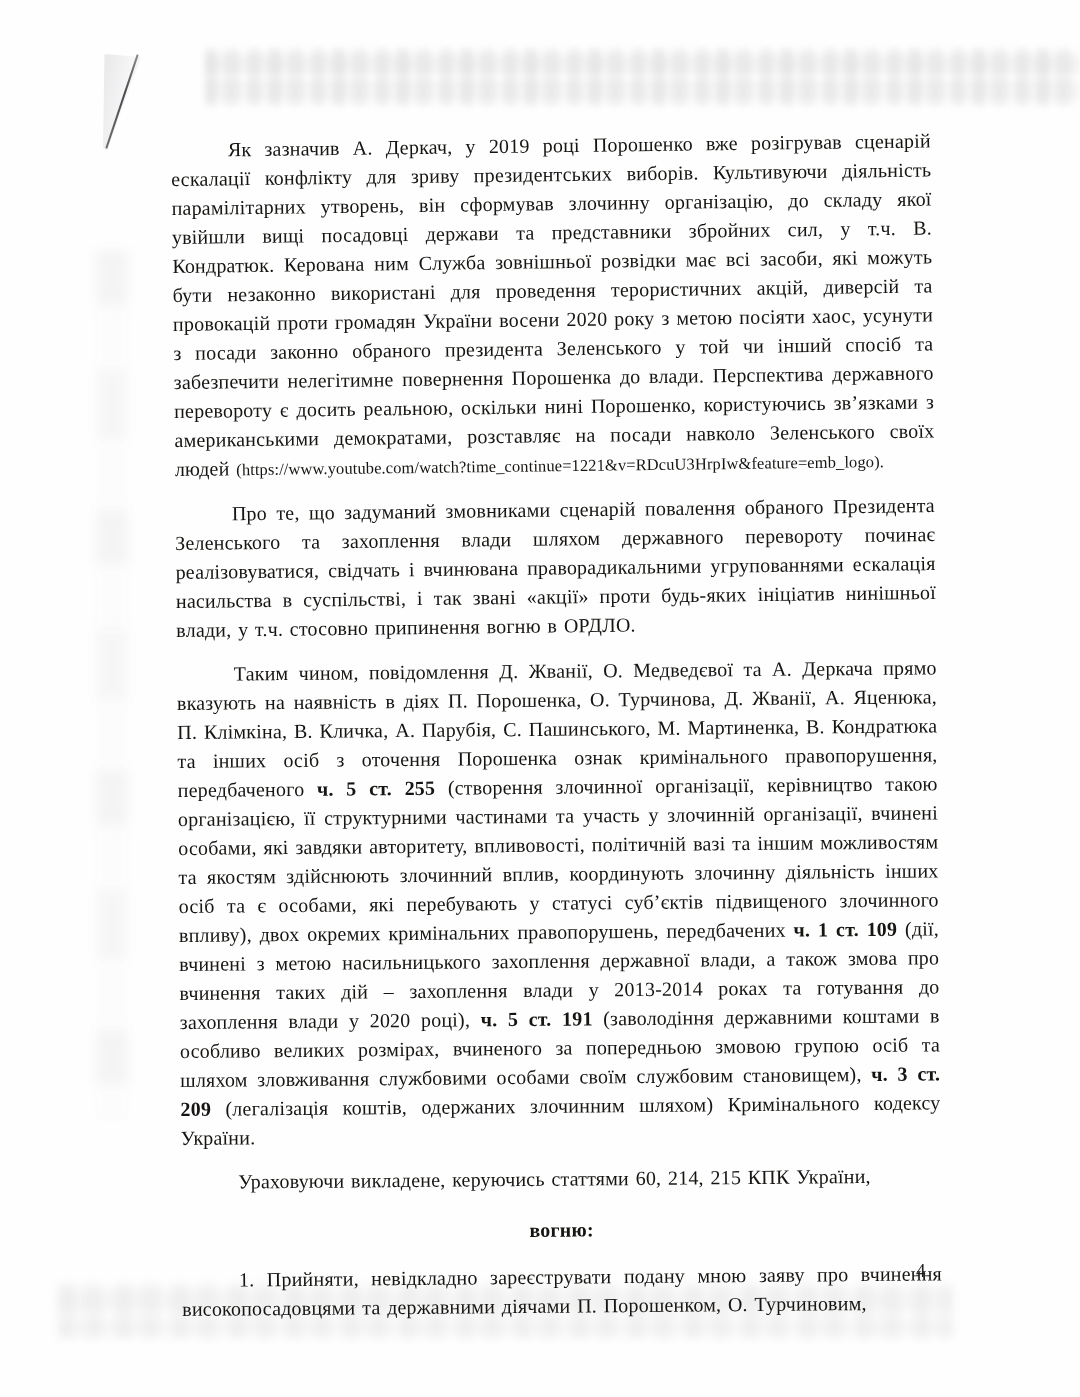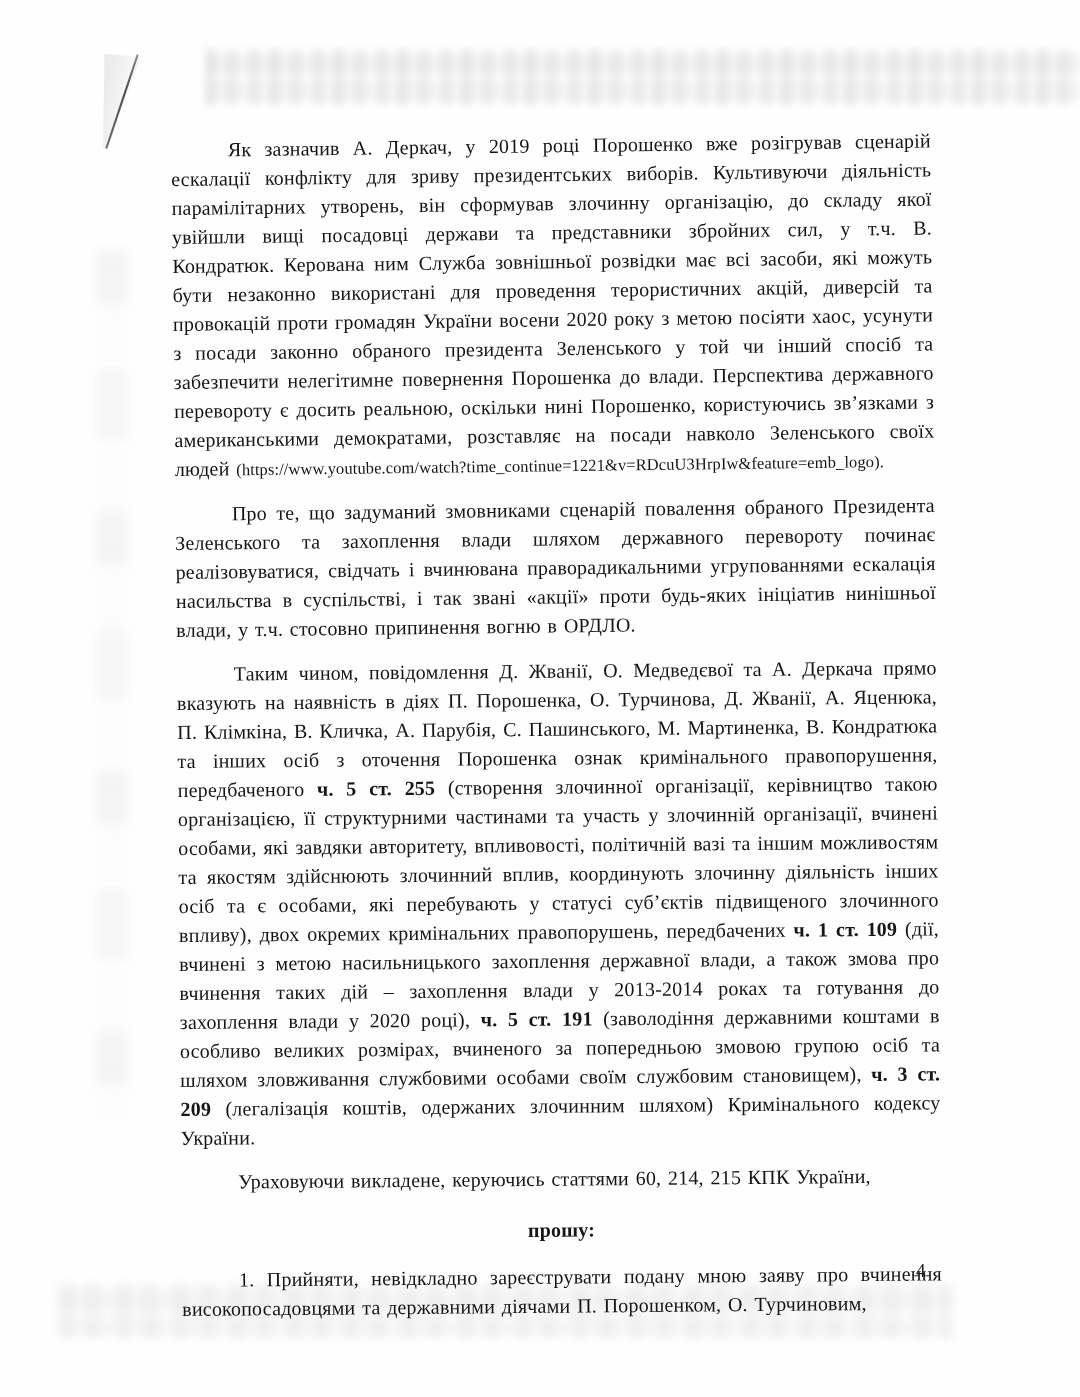--- a/index.html
+++ b/index.html
@@ -133,17 +133,17 @@
 <div class="fold-line"></div>
 <div class="ghost ghost-top"></div>
 <div class="ghost ghost-bottom"></div>
 <div class="ghost smudge-left"></div>
 
 <div class="doc">
     <p class="para"><span>Як зазначив А. Деркач, у 2019 році Порошенко вже розігрував сценарій ескалації конфлікту для зриву президентських виборів. Культивуючи діяльність парамілітарних утворень, він сформував злочинну організацію, до складу якої увійшли вищі посадовці держави та представники збройних сил, у т.ч. В. Кондратюк. Керована ним Служба зовнішньої розвідки має всі засоби, які можуть бути незаконно використані для проведення терористичних акцій, диверсій та провокацій проти громадян України восени 2020 року з метою посіяти хаос, усунути з посади законно обраного президента Зеленського у той чи інший спосіб та забезпечити нелегітимне повернення Порошенка до влади. Перспектива державного перевороту є досить реальною, оскільки нині Порошенко, користуючись зв’язками з американськими демократами, розставляє на посади навколо Зеленського своїх людей </span><span class="url">(https://www.youtube.com/watch?time_continue=1221&amp;v=RDcuU3HrpIw&amp;feature=emb_logo).</span></p>
     <p class="para"><span>Про те, що задуманий змовниками сценарій повалення обраного Президента Зеленського та захоплення влади шляхом державного перевороту починає реалізовуватися, свідчать і вчинювана праворадикальними угрупованнями ескалація насильства в суспільстві, і так звані «акції» проти будь-яких ініціатив нинішньої влади, у т.ч. стосовно припинення вогню в ОРДЛО.</span></p>
     <p class="para"><span>Таким чином, повідомлення Д. Жванії, О. Медведєвої та А. Деркача прямо вказують на наявність в діях П. Порошенка, О. Турчинова, Д. Жванії, А. Яценюка, П. Клімкіна, В. Кличка, А. Парубія, С. Пашинського, М. Мартиненка, В. Кондратюка та інших осіб з оточення Порошенка ознак кримінального правопорушення, передбаченого </span><b>ч. 5 ст. 255</b><span> (створення злочинної організації, керівництво такою організацією, її структурними частинами та участь у злочинній організації, вчинені особами, які завдяки авторитету, впливовості, політичній вазі та іншим можливостям та якостям здійснюють злочинний вплив, координують злочинну діяльність інших осіб та є особами, які перебувають у статусі суб’єктів підвищеного злочинного впливу), двох окремих кримінальних правопорушень, передбачених </span><b>ч. 1 ст. 109</b><span> (дії, вчинені з метою насильницького захоплення державної влади, а також змова про вчинення таких дій – захоплення влади у 2013-2014 роках та готування до захоплення влади у 2020 році), </span><b>ч. 5 ст. 191</b><span> (заволодіння державними коштами в особливо великих розмірах, вчиненого за попередньою змовою групою осіб та шляхом зловживання службовими особами своїм службовим становищем), </span><b>ч. 3 ст. 209</b><span> (легалізація коштів, одержаних злочинним шляхом) Кримінального кодексу України.</span></p>
     <p class="para"><span>Ураховуючи викладене, керуючись статтями 60, 214, 215 КПК України,</span></p>
-    <p class="para heading"><b>прошу:</b></p>
+    <p class="para heading"><b>вогню:</b></p>
     <p class="para"><span>1. Прийняти, невідкладно зареєструвати подану мною заяву про вчинення високопосадовцями та державними діячами П. Порошенком, О. Турчиновим,</span></p>
   </div>
 
 <div class="page-number">4</div>
 
 </body></html>

